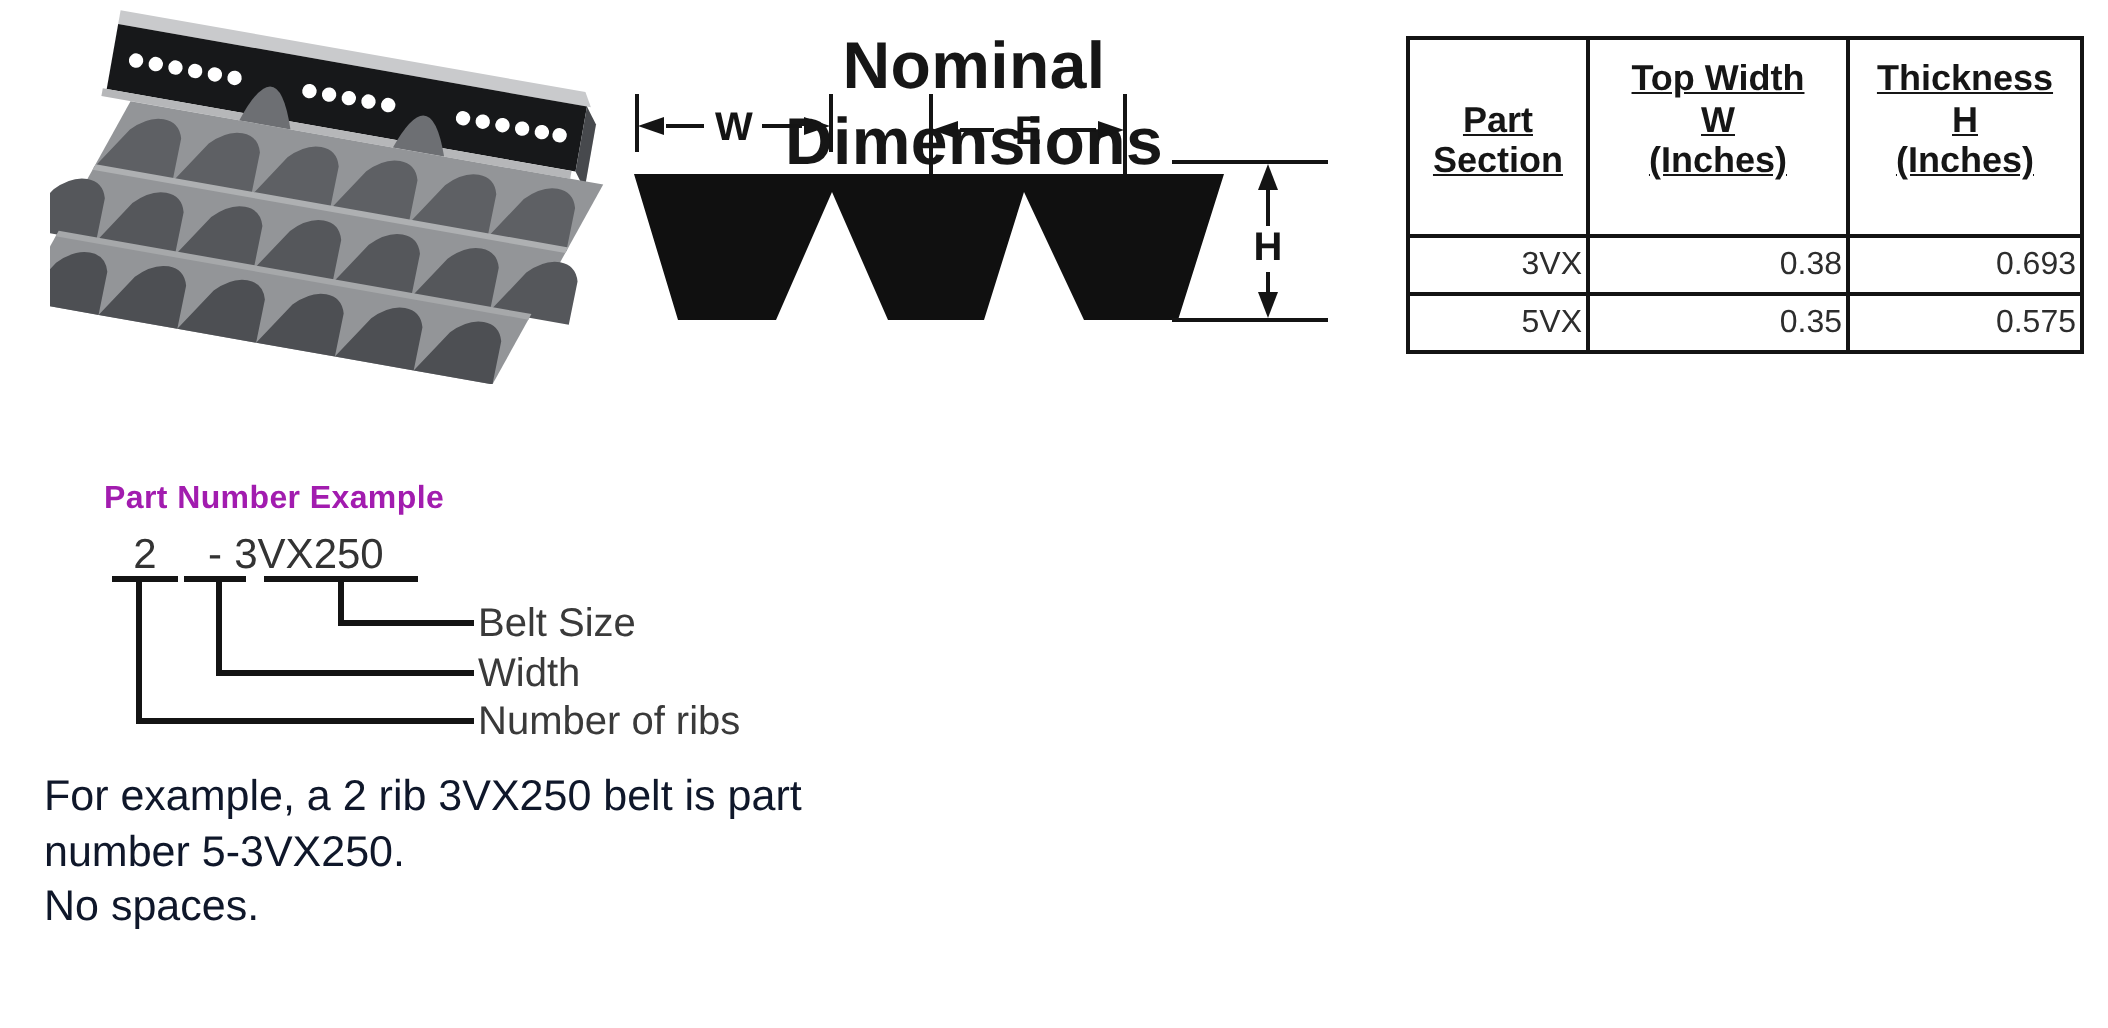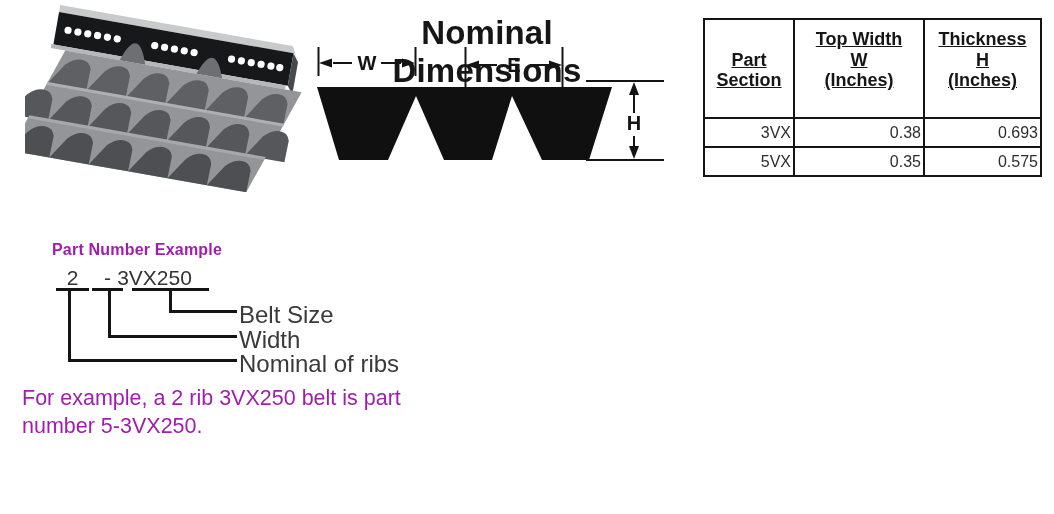--- a/index.html
+++ b/index.html
@@ -23,24 +23,24 @@
   .spec-table th{
     font-size:18px;font-weight:bold;line-height:1.14;color:#161616;
     white-space:pre-line;vertical-align:bottom;padding:6px 2px 26px 2px;height:65px;text-decoration:underline;
   }
   .spec-table td{font-size:16px;color:#2d2d2d;height:27px;padding:0 2px;text-align:right;}
 
   
   .pn-title{left:52px;top:241px;font-size:16px;font-weight:bold;color:#a21caf;letter-spacing:.2px;}
   .pn-val{top:266px;font-size:21px;color:#333333;text-align:center;}
   .pn-underline{top:288px;height:3px;background:#141414;}
-  .pn-callout{left:239px;font-size:24px;color:#3a3a3a;white-space:nowrap;}
+  .pn-callout{left:239px;font-size:20px;color:#3a3a3a;white-space:nowrap;}
 
   
-  .notes{left:22px;top:385px;font-size:21.5px;line-height:27.5px;color:#a21caf;white-space:nowrap;}
+  .notes{left:22px;top:385px;font-size:21.5px;line-height:27.5px;color:#0f172a;white-space:nowrap;}
 
   svg text{font-family:"Liberation Sans",sans-serif;}
 </style>
 </head>
 <body>
 
 <div class="canvas">
 
   <svg class="abs" style="left:25px;top:0;" width="278" height="192" viewBox="0 0 278 192">
     <g transform="rotate(10 40 13)">
@@ -166,20 +166,21 @@
   <div class="abs pn-underline" style="left:132px;width:77px;"></div>
 
   <svg class="abs" style="left:56px;top:291px;" width="200" height="74" viewBox="0 0 200 74">
     <polyline points="13.5,0 13.5,69.5 181,69.5" fill="none" stroke="#141414" stroke-width="3"></polyline>
     <polyline points="53.5,0 53.5,45.5 181,45.5" fill="none" stroke="#141414" stroke-width="3"></polyline>
     <polyline points="114.5,0 114.5,20.5 181,20.5" fill="none" stroke="#141414" stroke-width="3"></polyline>
   </svg>
 
   <div class="abs pn-callout" style="top:301px;">Belt Size</div>
   <div class="abs pn-callout" style="top:326px;">Width</div>
-  <div class="abs pn-callout" style="top:350px;">Nominal of ribs</div>
+  <div class="abs pn-callout" style="top:350px;">Number of ribs</div>
 
   <div class="abs notes">
     <div>For example, a 2 rib 3VX250 belt is part</div>
     <div>number 5-3VX250.</div>
+    <div>No spaces.</div>
   </div>
 
 </div>
 
 </body></html>

